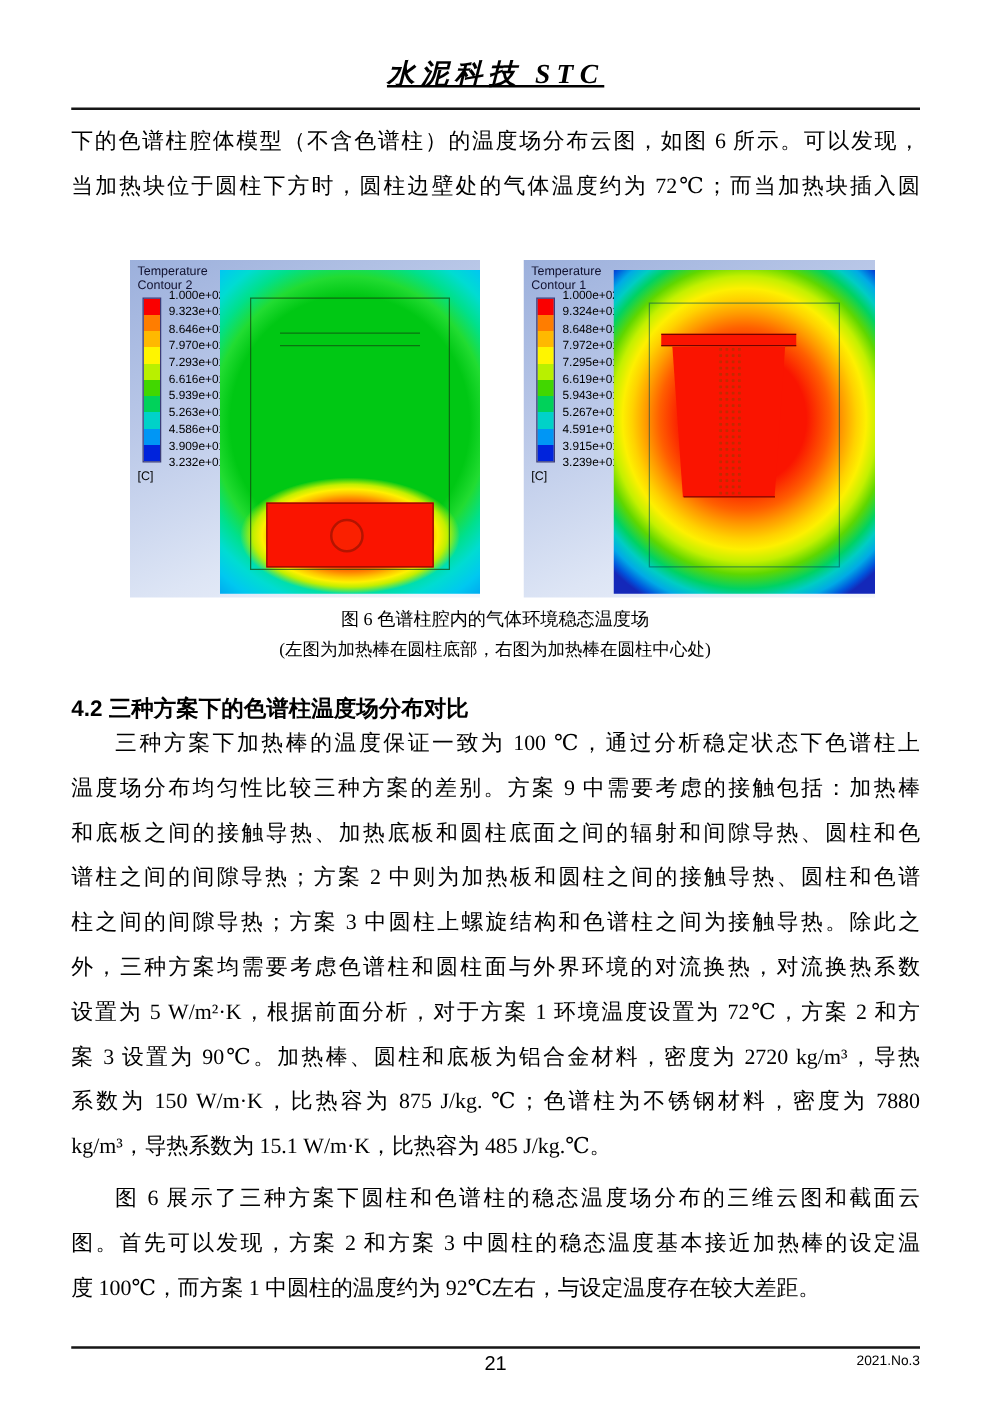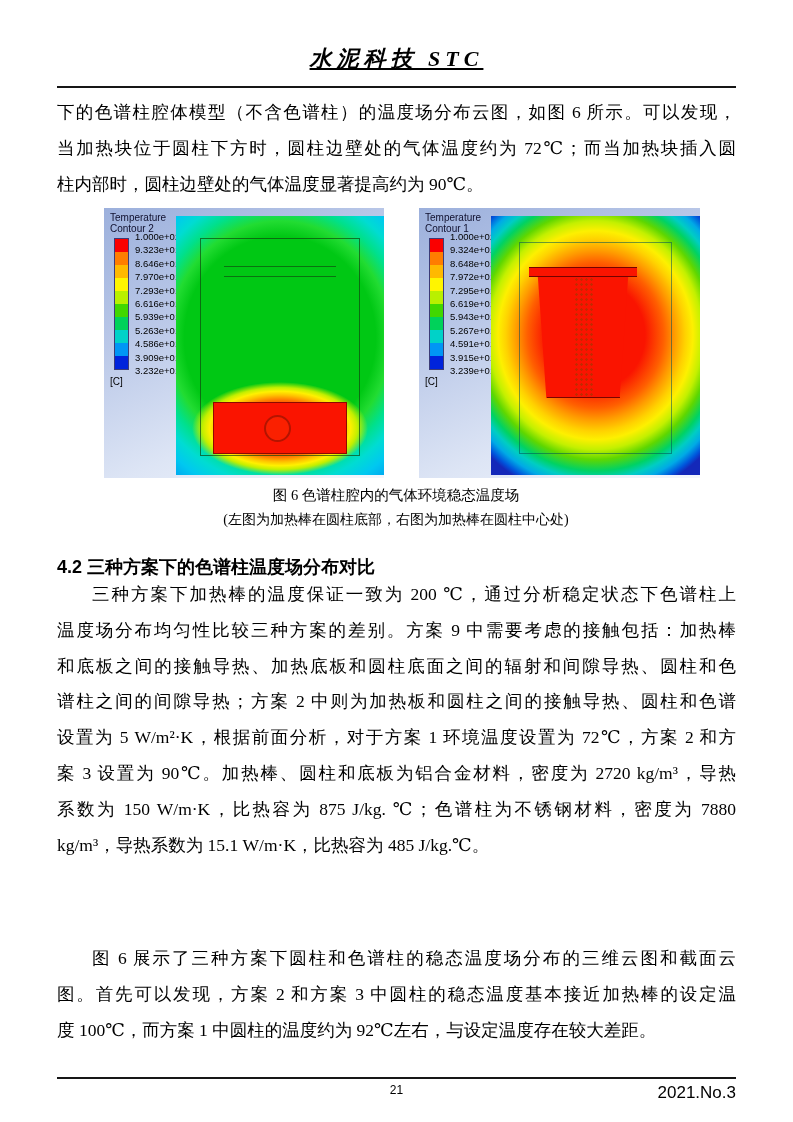--- a/index.html
+++ b/index.html
@@ -72,34 +72,33 @@
 
   
   .caption{position:absolute;left:0;right:1px;text-align:center;}
   .cap1{top:486px;font-size:14.5px;}
   .cap2{top:511px;font-size:14px;}
   .section-heading{position:absolute;top:540px;left:57px;font-family:"Liberation Sans","DejaVu Sans",sans-serif;
       font-weight:700;font-size:18px;line-height:24px;margin-top:15px;}
 
   
   .footer-page{position:absolute;top:1083px;left:0;right:0;text-align:center;
-      font-family:"Liberation Sans","DejaVu Sans",sans-serif;font-size:12px;}
+      font-family:"Liberation Sans","DejaVu Sans",sans-serif;font-size:16px;}
   .footer-issue{position:absolute;top:1083px;right:57px;
-      font-family:"Liberation Sans","DejaVu Sans",sans-serif;font-size:17px;}
+      font-family:"Liberation Sans","DejaVu Sans",sans-serif;font-size:11px;}
 </style>
 </head>
 <body>
 
 <div class="header-title">水泥科技 STC</div>
 <div class="rule rule-top"></div>
 
 <div class="para p1">
   <div class="tline">下的色谱柱腔体模型（不含色谱柱）的温度场分布云图，如图 6 所示。可以发现，</div>
   <div class="tline">当加热块位于圆柱下方时，圆柱边壁处的气体温度约为 72℃；而当加热块插入圆</div>
-  <div class="tline last">柱内部时，圆柱边壁处的气体温度显著提高约为 90℃。</div>
 </div>
 
 <div class="fig fig-left">
   <div class="fig-title">
     <div>Temperature</div>
     <div>Contour 2</div>
   </div>
   <div class="cbar" style="background: linear-gradient(rgb(250, 0, 0) 0%, rgb(250, 0, 0) 10%, rgb(255, 125, 0) 10%, rgb(255, 125, 0) 20%, rgb(255, 185, 0) 20%, rgb(255, 185, 0) 30%, rgb(255, 245, 0) 30%, rgb(255, 245, 0) 40%, rgb(185, 240, 0) 40%, rgb(185, 240, 0) 50%, rgb(65, 215, 0) 50%, rgb(65, 215, 0) 60%, rgb(0, 210, 90) 60%, rgb(0, 210, 90) 70%, rgb(0, 210, 200) 70%, rgb(0, 210, 200) 80%, rgb(0, 150, 245) 80%, rgb(0, 150, 245) 90%, rgb(0, 35, 220) 90%, rgb(0, 35, 220) 100%);"></div>
   <div class="cbar-labels">
     <span>1.000e+02</span>
@@ -153,24 +152,26 @@
     <div class="rod-texture"></div>
     <div class="col-base"></div>
   </div>
 </div>
 
 <div class="caption cap1">图 6 色谱柱腔内的气体环境稳态温度场</div>
 <div class="caption cap2">(左图为加热棒在圆柱底部，右图为加热棒在圆柱中心处)</div>
 <div class="section-heading">4.2 三种方案下的色谱柱温度场分布对比</div>
 
 <div class="para p2">
-  <div class="tline indent">三种方案下加热棒的温度保证一致为 200 ℃，通过分析稳定状态下色谱柱上</div>
+  <div class="tline indent">三种方案下加热棒的温度保证一致为 100 ℃，通过分析稳定状态下色谱柱上</div>
   <div class="tline">温度场分布均匀性比较三种方案的差别。方案 9 中需要考虑的接触包括：加热棒</div>
   <div class="tline">和底板之间的接触导热、加热底板和圆柱底面之间的辐射和间隙导热、圆柱和色</div>
   <div class="tline">谱柱之间的间隙导热；方案 2 中则为加热板和圆柱之间的接触导热、圆柱和色谱</div>
+  <div class="tline">柱之间的间隙导热；方案 3 中圆柱上螺旋结构和色谱柱之间为接触导热。除此之</div>
+  <div class="tline">外，三种方案均需要考虑色谱柱和圆柱面与外界环境的对流换热，对流换热系数</div>
   <div class="tline">设置为 5 W/m²·K，根据前面分析，对于方案 1 环境温度设置为 72℃，方案 2 和方</div>
   <div class="tline">案 3 设置为 90℃。加热棒、圆柱和底板为铝合金材料，密度为 2720 kg/m³，导热</div>
   <div class="tline">系数为 150 W/m·K，比热容为 875 J/kg. ℃；色谱柱为不锈钢材料，密度为 7880</div>
   <div class="tline last">kg/m³，导热系数为 15.1 W/m·K，比热容为 485 J/kg.℃。</div>
 </div>
 
 <div class="para p3">
   <div class="tline indent">图 6 展示了三种方案下圆柱和色谱柱的稳态温度场分布的三维云图和截面云</div>
   <div class="tline">图。首先可以发现，方案 2 和方案 3 中圆柱的稳态温度基本接近加热棒的设定温</div>
   <div class="tline last">度 100℃，而方案 1 中圆柱的温度约为 92℃左右，与设定温度存在较大差距。</div>

